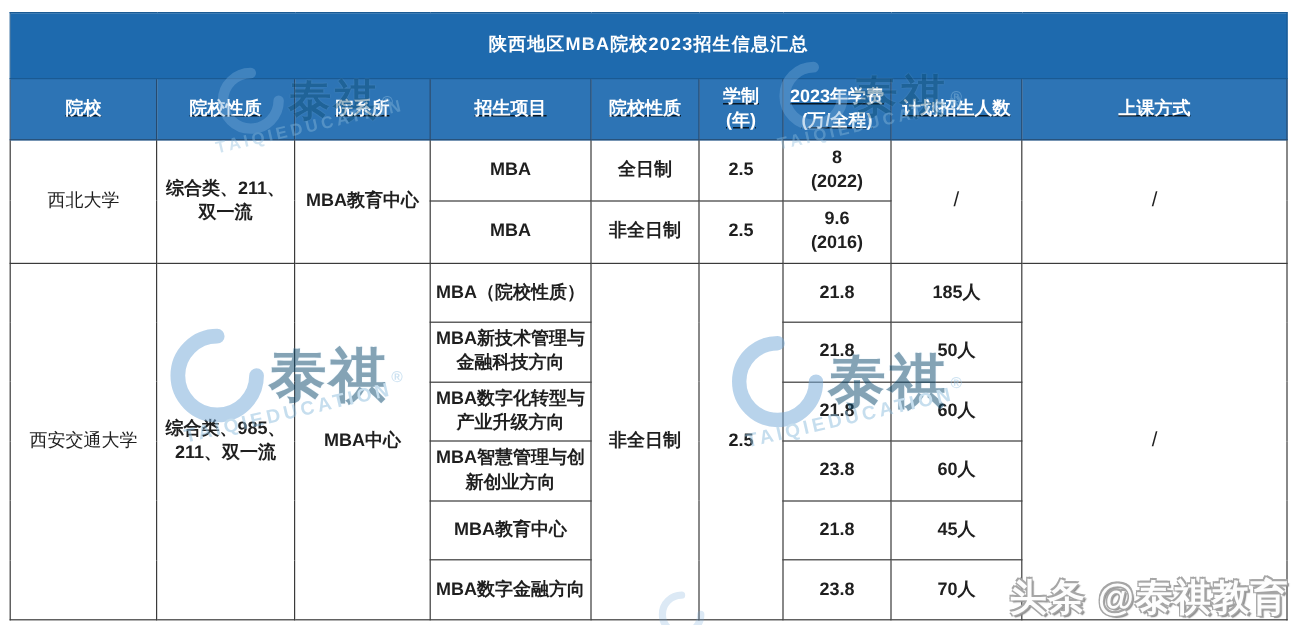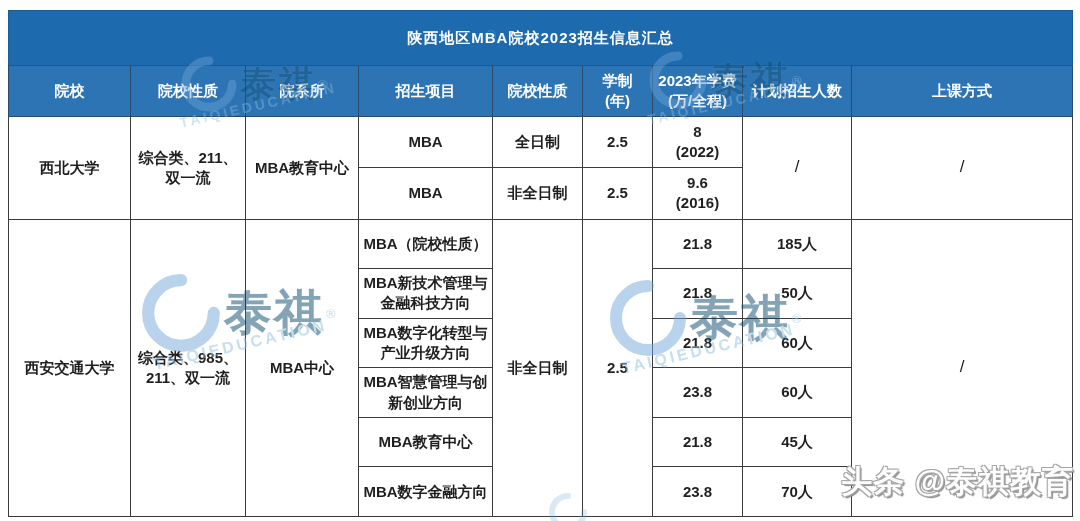--- a/index.html
+++ b/index.html
@@ -29,24 +29,24 @@
     background:#2d74b5;color:#ffffff;
     font-size:15px;font-weight:700;
     border:1px solid #274a6e;
   }
   td{
     font-size:15px;color:#1f1f1f;font-weight:600;
     background:transparent;
     margin-left:43px;
   }
   .r-title{height:53px;}
-  .r-head{height:50px;}
+  .r-head{height:50px;text-decoration:underline;}
   .r-nw{height:49px;}
   .r-xj{height:48px;}
-  .school-name{font-weight:700;font-size:15px;}
+  .school-name{font-weight:400;font-size:15px;}
   .slash{font-weight:400;font-size:17px;}
 
   
   .wm{position:absolute;pointer-events:none;z-index:5;}
   .wm-row{display:flex;align-items:center;gap:2px;}
   .wm-swirl{display:inline-block;color:#74a9d8;}
   .wm-swirl svg{display:block;}
   .wm-cn{
     color:#0c4a6e;font-weight:700;
     text-shadow:0 0 1px #9cc6e4;
@@ -57,21 +57,21 @@
     color:#8fbede;font-weight:700;letter-spacing:3px;
     transform:rotate(-13deg);transform-origin:left center;
     font-size:14px;margin-top:2px;white-space:nowrap;
   }
   .wm-sm{opacity:0.40;}
   .wm-lg{opacity:0.50;}
   .wm-faint{opacity:0.25;}
 
   
   .credit{
-    position:absolute;right:6px;bottom:18px;z-index:10;
+    position:absolute;right:6px;bottom:2px;z-index:10;
     font-size:31px;font-weight:700;letter-spacing:1px;
     color:#fdfdfd;
     text-shadow:
       -1px -1px 0 #a6a6a6, 1px -1px 0 #a6a6a6,
       -1px 1px 0 #a6a6a6, 1px 1px 0 #a6a6a6,
       2px 2px 1px #8c8c8c;
     white-space:nowrap;
     text-align:center;
   }
 </style>

